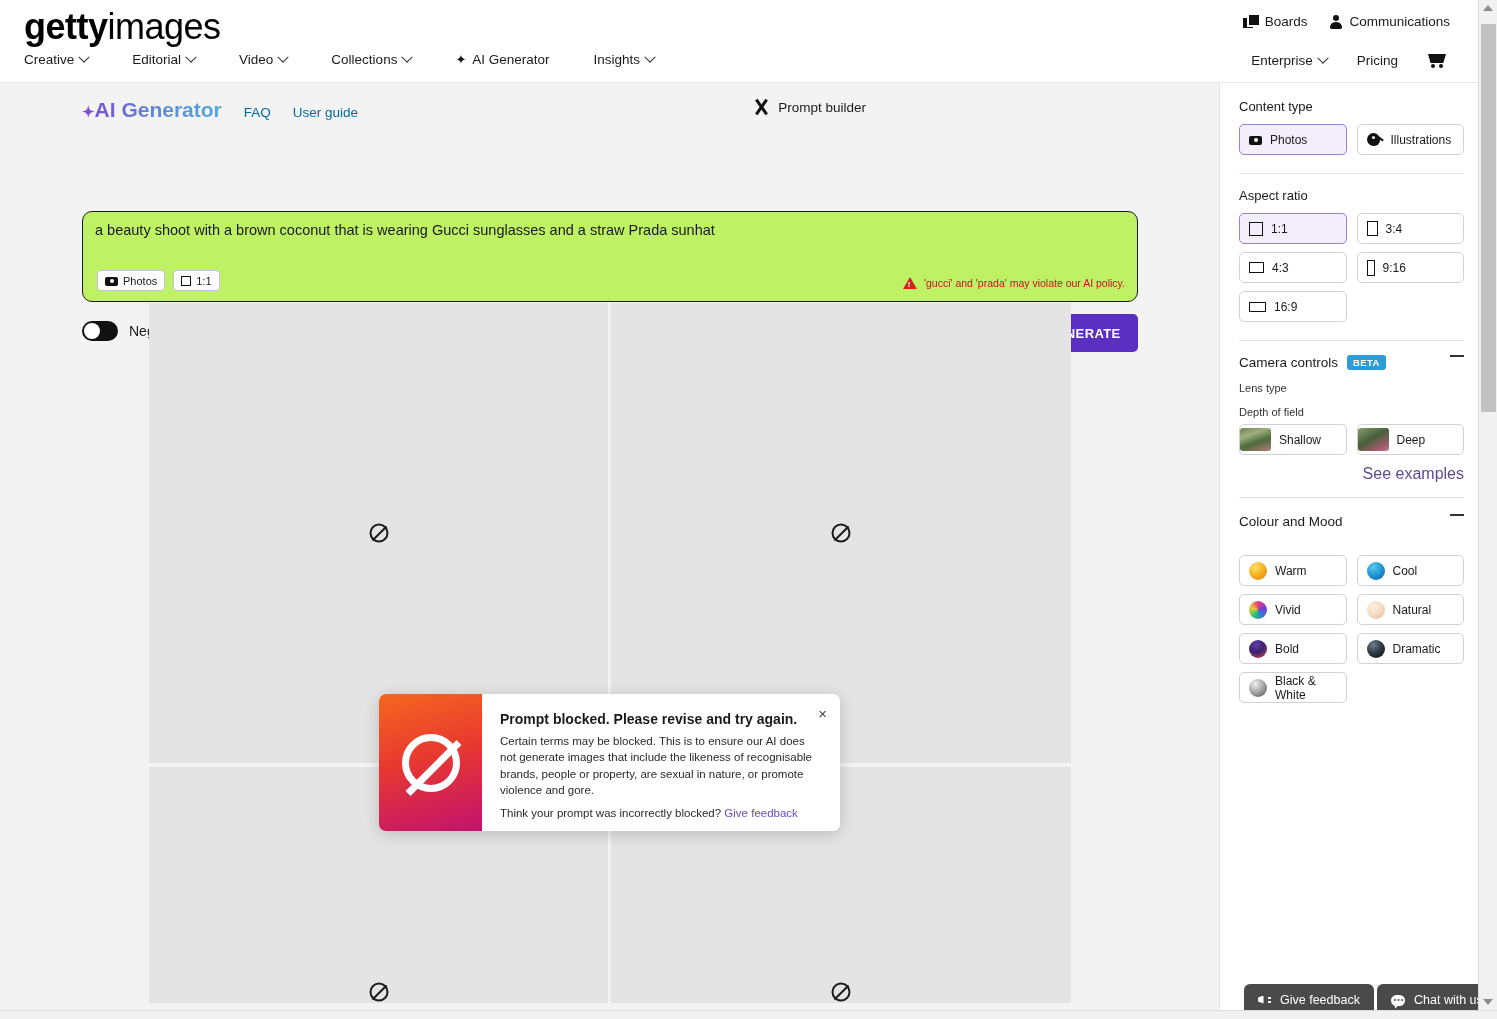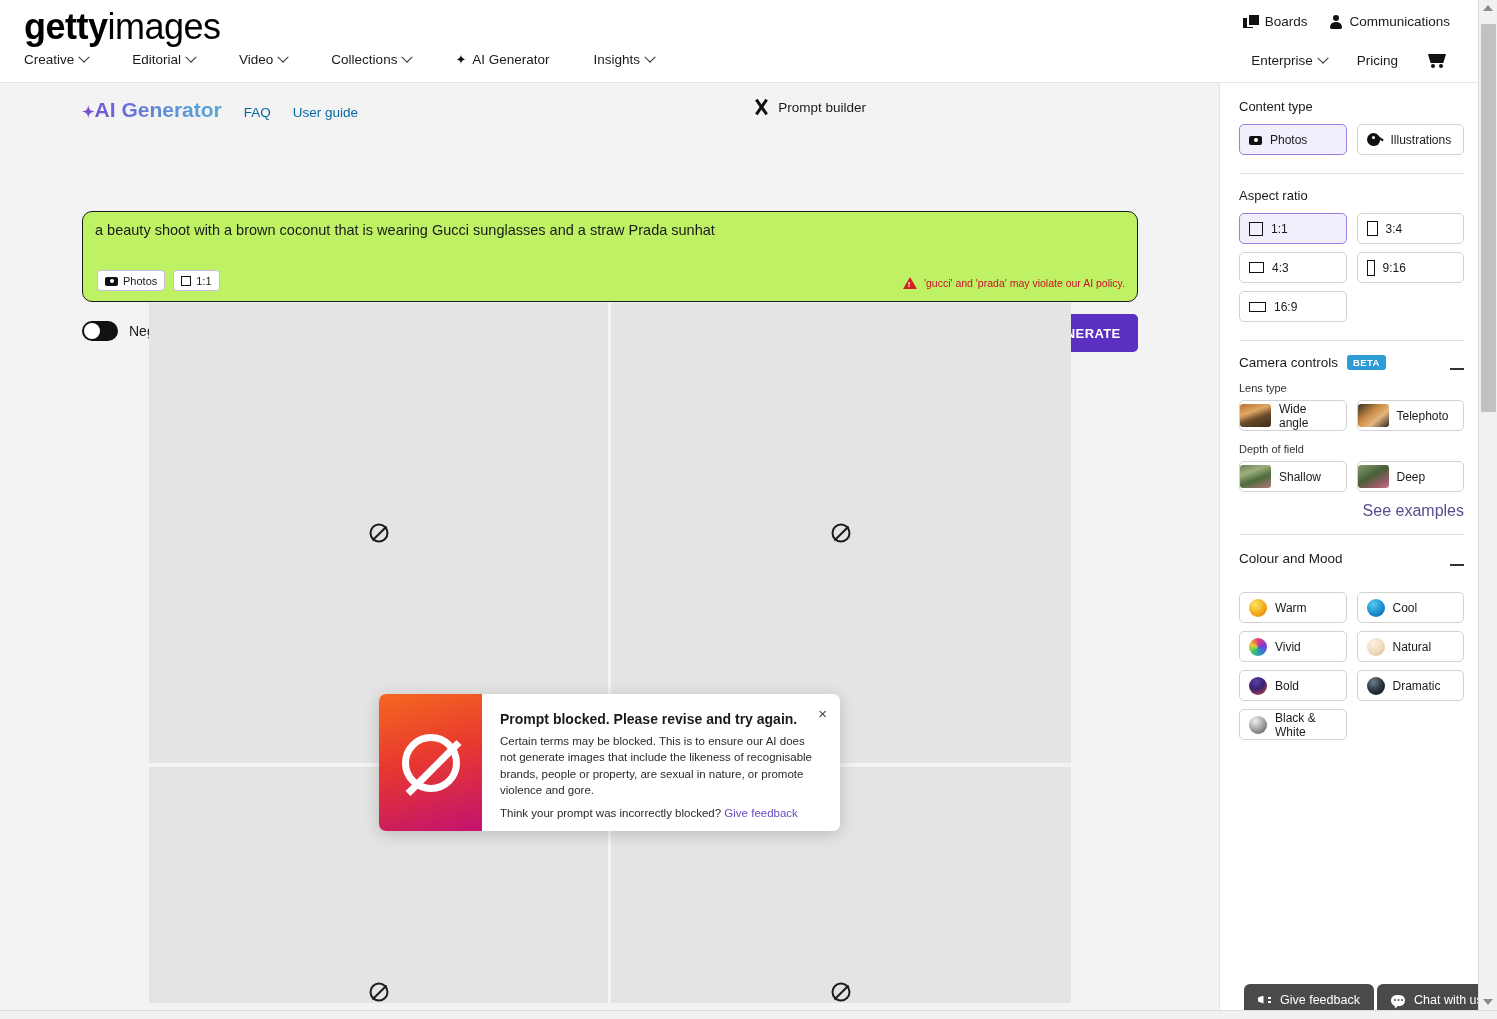--- a/index.html
+++ b/index.html
@@ -128,21 +128,21 @@
   .ic-palette:after{content:"";position:absolute;left:5px;top:3px;width:3.5px;height:3.5px;border-radius:50%;background:#fff;}
   .pal-brush{position:absolute;right:-1px;top:4px;width:9px;height:2px;background:#111;transform:rotate(35deg);}
 
   .ar-sq { border:1.8px solid #111; flex:none; }
   .ar-1 { width:14px;height:14px;}
   .ar-34{ width:11px;height:15px;}
   .ar-43{ width:15px;height:11px;}
   .ar-916{ width:8px;height:16px;}
   .ar-169{ width:17px;height:10px;}
 
-  .sec-head { display:flex; align-items:flex-end; justify-content:space-between; }
+  .sec-head { display:flex; align-items:flex-start; justify-content:space-between; }
   .sec-title { font-size:13.5px; color:#1a1a1a; display:flex; align-items:center; gap:9px; }
   .beta { background:#2d9bd6; color:#fff; font-size:9.5px; font-weight:700; padding:2px 6px; border-radius:3px; letter-spacing:0.4px; }
   .minus { width:14px; height:2px; background:#333; cursor:pointer; }
 
   .thumb { width:31px; height:23px; border-radius:3px; flex:none; background-size:cover; }
   .th-dog1 { background: linear-gradient(160deg,#b8702e 0%,#e0a866 35%,#6a4a2a 60%,#3b2b1c 100%); }
   .th-dog2 { background: linear-gradient(140deg,#3a3026 0%,#c98a44 40%,#e3b67e 65%,#2e2620 100%); }
   .th-plant1{ background: linear-gradient(160deg,#6e7f58 0%,#9fb07c 30%,#4d6b3c 60%,#b07a7a 100%); }
   .th-plant2{ background: linear-gradient(150deg,#8a9b6e 0%,#47603a 45%,#a05a6a 80%,#c07f8c 100%); }
 
@@ -388,30 +388,20 @@
 
       <div class="sec-head">
         <div class="sec-title">
           <span>Camera controls</span>
           <span class="beta">BETA</span>
         </div>
         <div class="minus"></div>
       </div>
 
       <div class="sb-sublabel">Lens type</div>
-      <div class="opt-grid">
-        <div class="opt" style="padding-left:0;">
-          <span class="thumb th-dog1"></span>
-          <span>Wide angle</span>
-        </div>
-        <div class="opt" style="padding-left:0;">
-          <span class="thumb th-dog2"></span>
-          <span>Telephoto</span>
-        </div>
-      </div>
 
       <div class="sb-sublabel">Depth of field</div>
       <div class="opt-grid">
         <div class="opt" style="padding-left:0;">
           <span class="thumb th-plant1"></span>
           <span>Shallow</span>
         </div>
         <div class="opt" style="padding-left:0;">
           <span class="thumb th-plant2"></span>
           <span>Deep</span>

